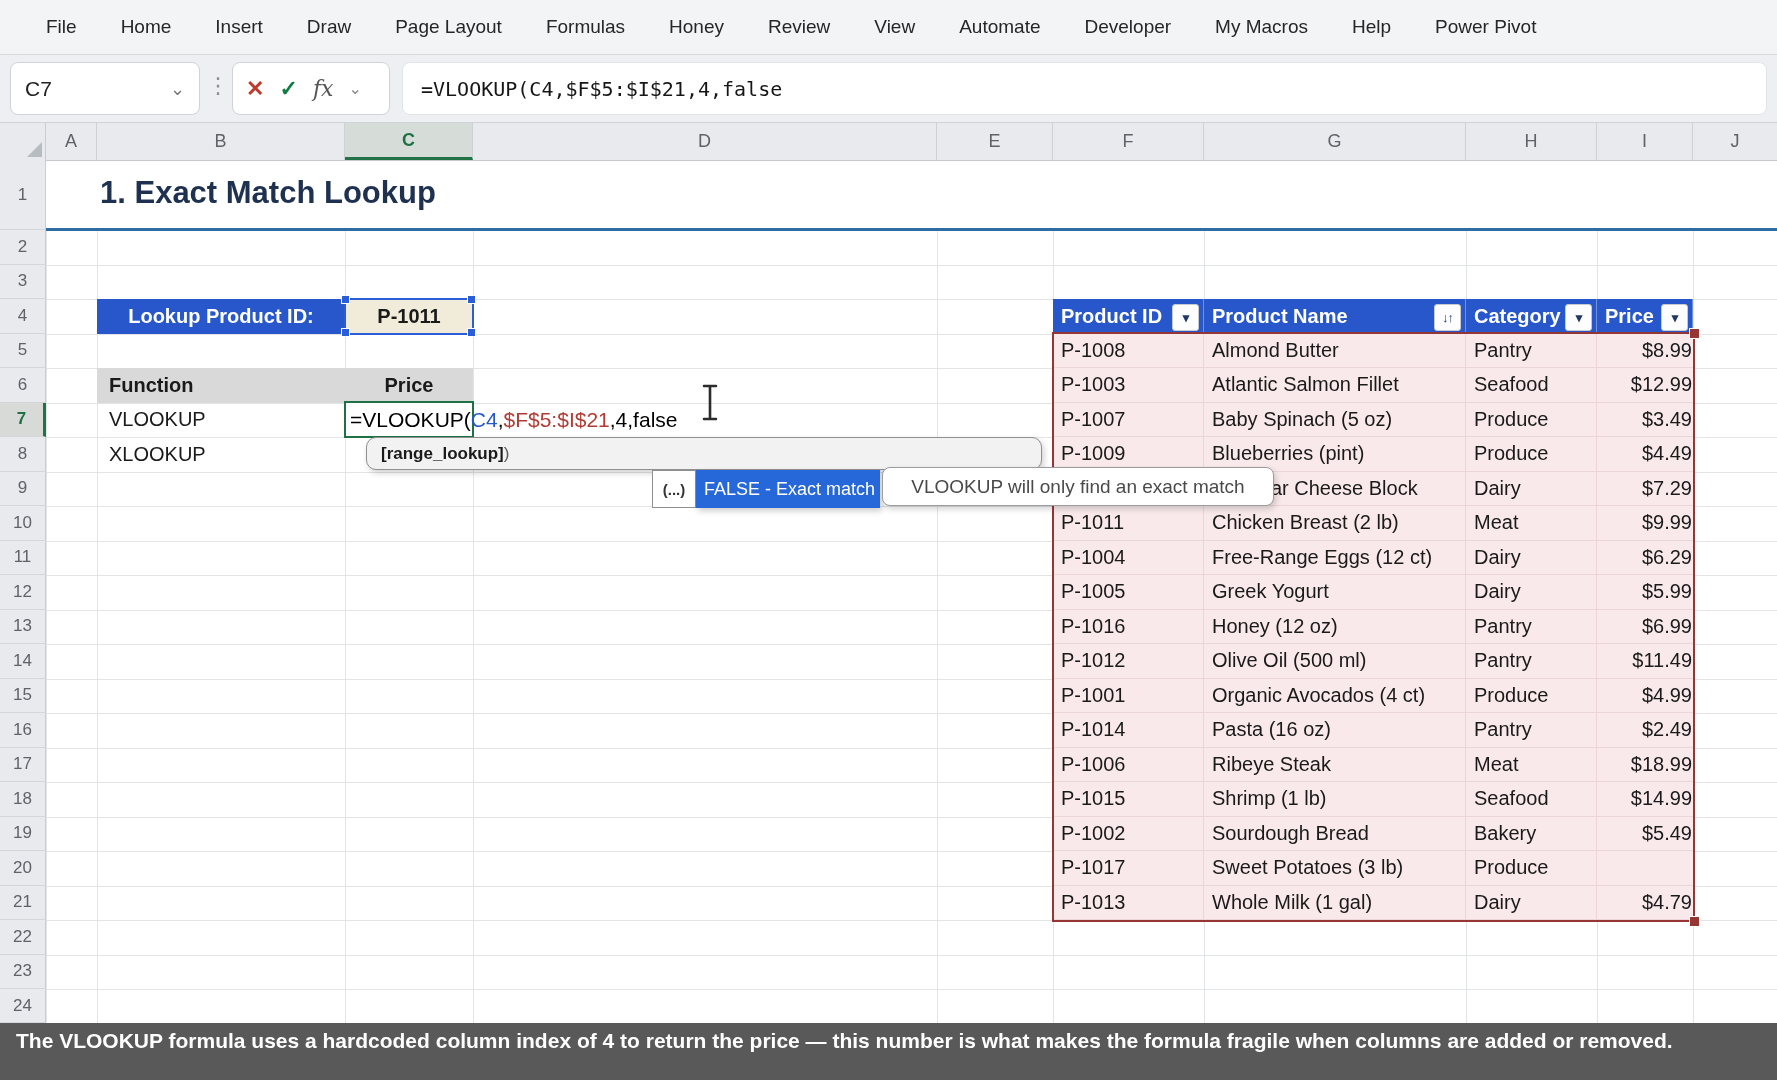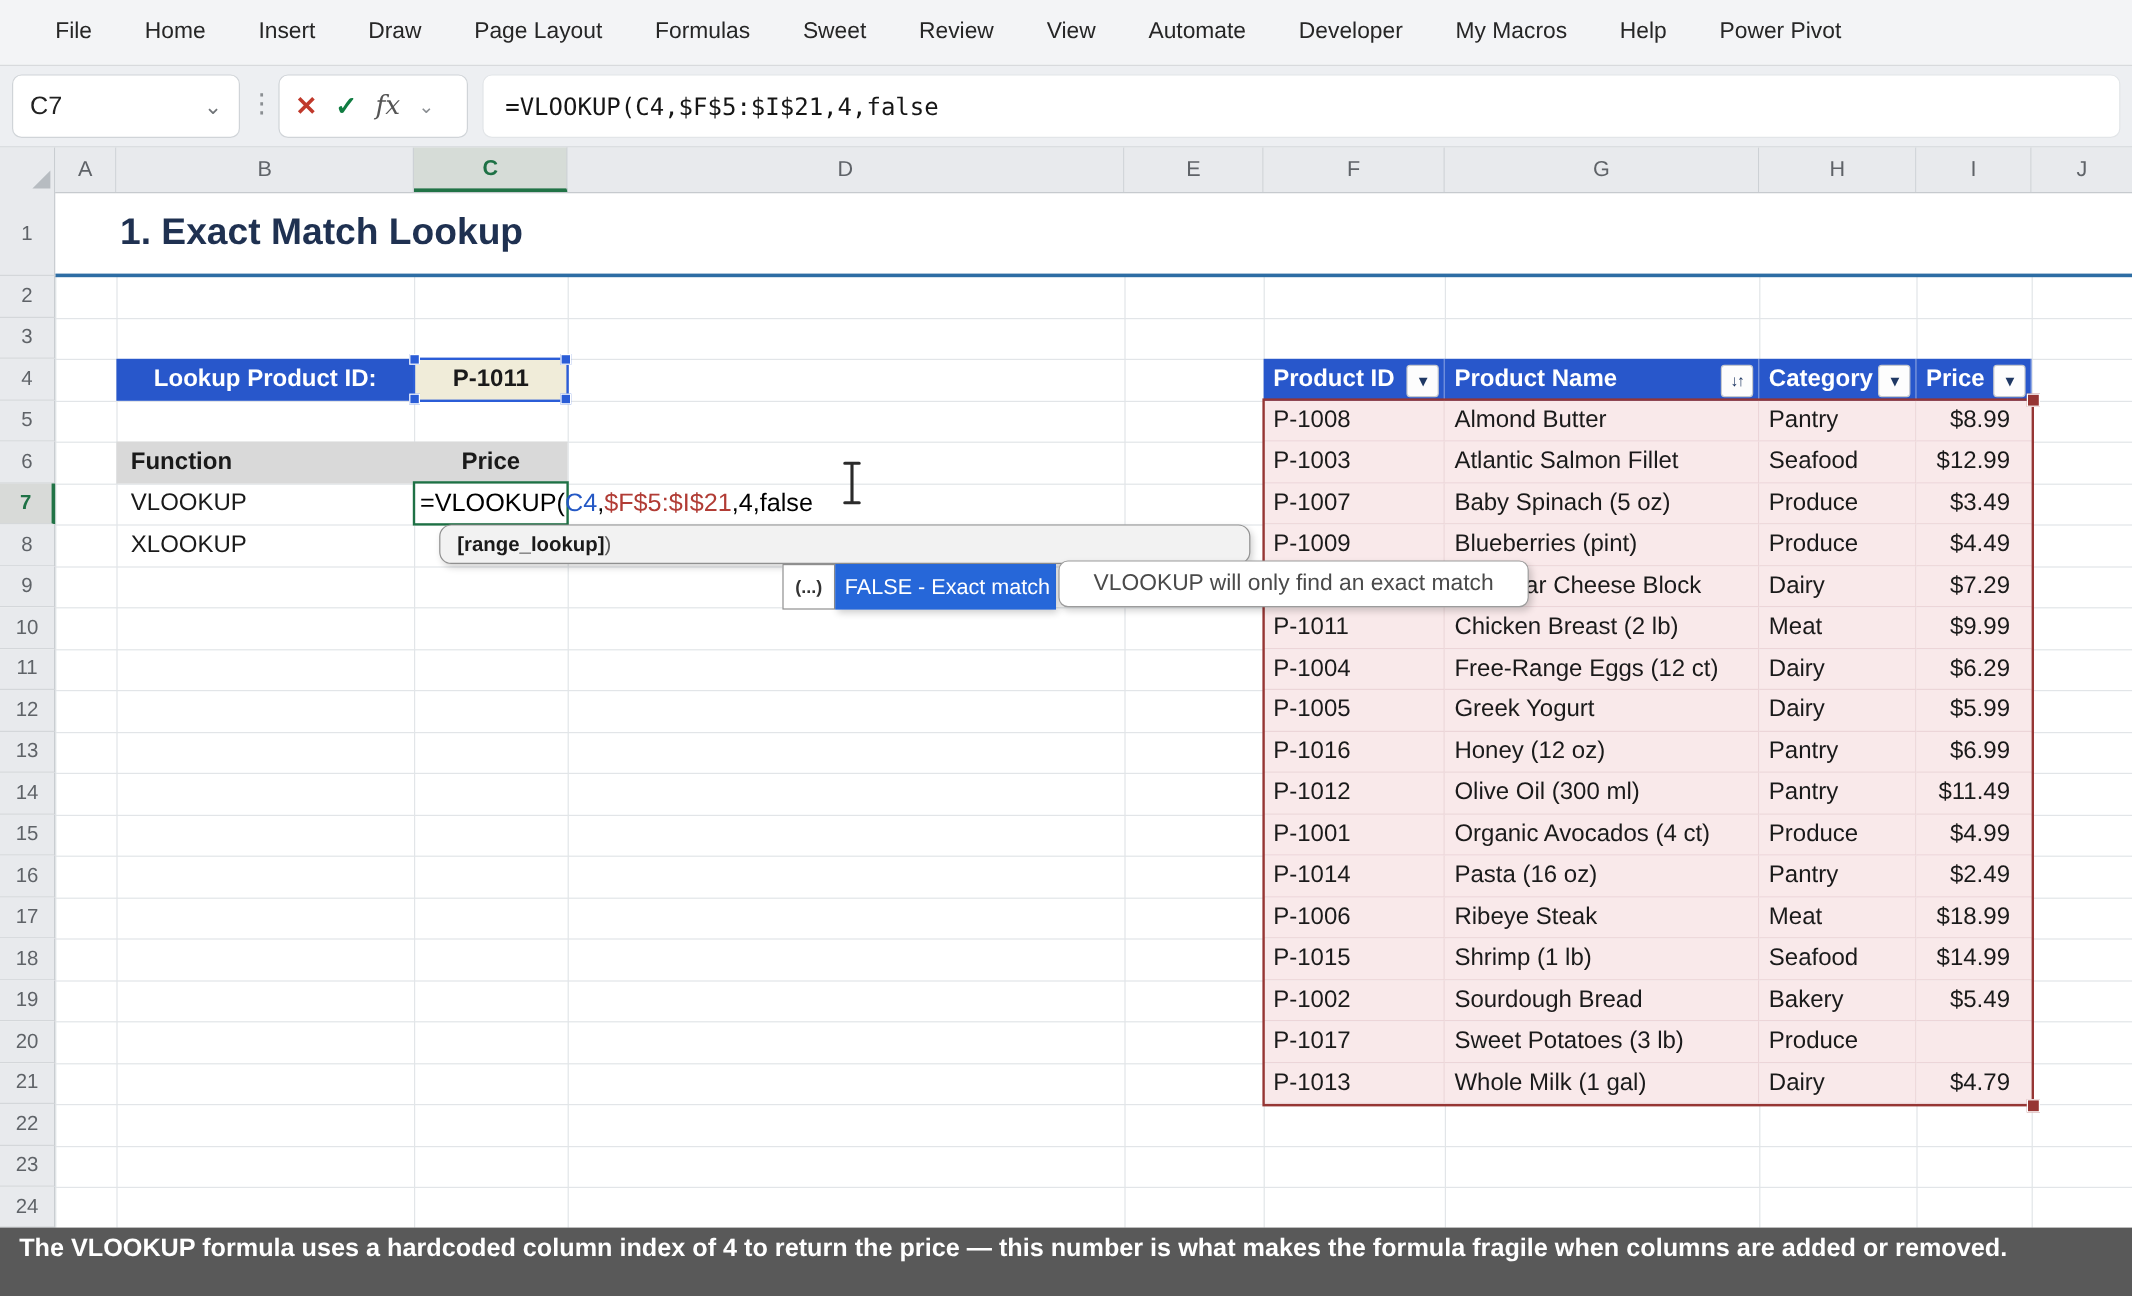--- a/index.html
+++ b/index.html
@@ -81,21 +81,21 @@
 
   
   .thead{background:#2857cb;color:#fff;font-weight:bold;border-right:1px solid rgba(255,255,255,.35)}
   .thead .lbl{padding-left:8px;white-space:nowrap;overflow:hidden}
   .fbtn{position:absolute;right:4px;top:5px;width:25px;height:25px;background:#fdfdfd;
         border:1px solid #c6c9ce;border-radius:3px;display:flex;align-items:center;
         justify-content:center;font-size:13px;color:#1f3864;font-weight:bold;letter-spacing:-1px}
   .tcell{background:#f9e9ea;border-bottom:1px solid #ecd5d8;color:#1a1a1a}
   .tcell.sep{border-right:1px solid #ecd5d8}
   .tcell .txt{padding-left:8px;white-space:nowrap}
-  .tcell.price{justify-content:flex-end;padding-right:18px}
+  .tcell.price{justify-content:flex-end;padding-right:1px}
   .range-border{position:absolute;left:1052px;top:332px;width:643px;height:590px;
                 border:2.5px solid #963634;box-sizing:border-box;pointer-events:none;z-index:6}
   .rhandle{position:absolute;width:9px;height:9px;background:#963634;border:1px solid #fff;z-index:7}
 
   
   .screentip{position:absolute;left:366px;top:437px;width:676px;height:33px;background:#f2f2f2;
              border:1.5px solid #909090;border-radius:10px;display:flex;align-items:center;
              padding-left:14px;box-sizing:border-box;font-size:17px;color:#5a5a5a;
              box-shadow:2px 3px 6px rgba(0,0,0,.18);z-index:10;white-space:pre}
   .screentip b{color:#1a1a1a}
@@ -120,21 +120,21 @@
 </head>
 <body>
 
 <div class="menubar">
     <div class="menu-tab">File</div>
     <div class="menu-tab">Home</div>
     <div class="menu-tab">Insert</div>
     <div class="menu-tab">Draw</div>
     <div class="menu-tab">Page Layout</div>
     <div class="menu-tab">Formulas</div>
-    <div class="menu-tab">Sweet</div>
+    <div class="menu-tab">Honey</div>
     <div class="menu-tab">Review</div>
     <div class="menu-tab">View</div>
     <div class="menu-tab">Automate</div>
     <div class="menu-tab">Developer</div>
     <div class="menu-tab">My Macros</div>
     <div class="menu-tab">Help</div>
     <div class="menu-tab">Power Pivot</div>
   </div>
 
 <div class="fbar">
@@ -339,21 +339,21 @@
       <div class="txt">Honey (12 oz)</div>
     </div>
     <div class="cell tcell sep" style="left: 1466px; top: 609.5px; width: 131px; height: 34.5px;">
       <div class="txt">Pantry</div>
     </div>
     <div class="cell tcell price" style="left: 1597px; top: 609.5px; width: 96px; height: 34.5px;">$6.99</div>
     <div class="cell tcell sep" style="left: 1053px; top: 644px; width: 151px; height: 34.5px;">
       <div class="txt">P-1012</div>
     </div>
     <div class="cell tcell sep" style="left: 1204px; top: 644px; width: 262px; height: 34.5px;">
-      <div class="txt">Olive Oil (300 ml)</div>
+      <div class="txt">Olive Oil (500 ml)</div>
     </div>
     <div class="cell tcell sep" style="left: 1466px; top: 644px; width: 131px; height: 34.5px;">
       <div class="txt">Pantry</div>
     </div>
     <div class="cell tcell price" style="left: 1597px; top: 644px; width: 96px; height: 34.5px;">$11.49</div>
     <div class="cell tcell sep" style="left: 1053px; top: 678.5px; width: 151px; height: 34.5px;">
       <div class="txt">P-1001</div>
     </div>
     <div class="cell tcell sep" style="left: 1204px; top: 678.5px; width: 262px; height: 34.5px;">
       <div class="txt">Organic Avocados (4 ct)</div>

